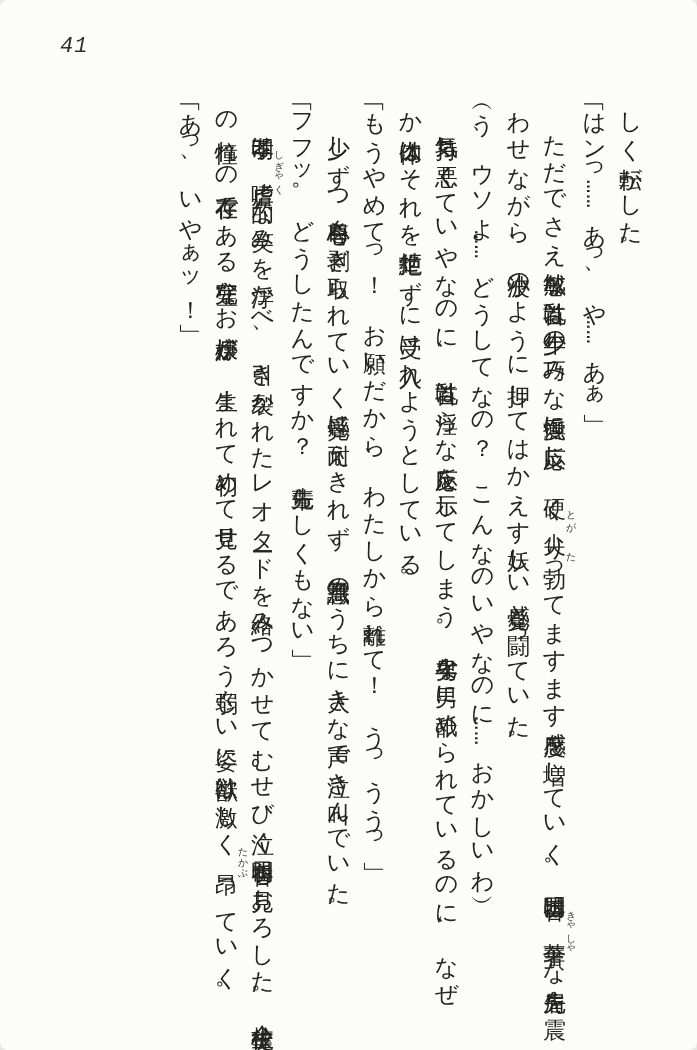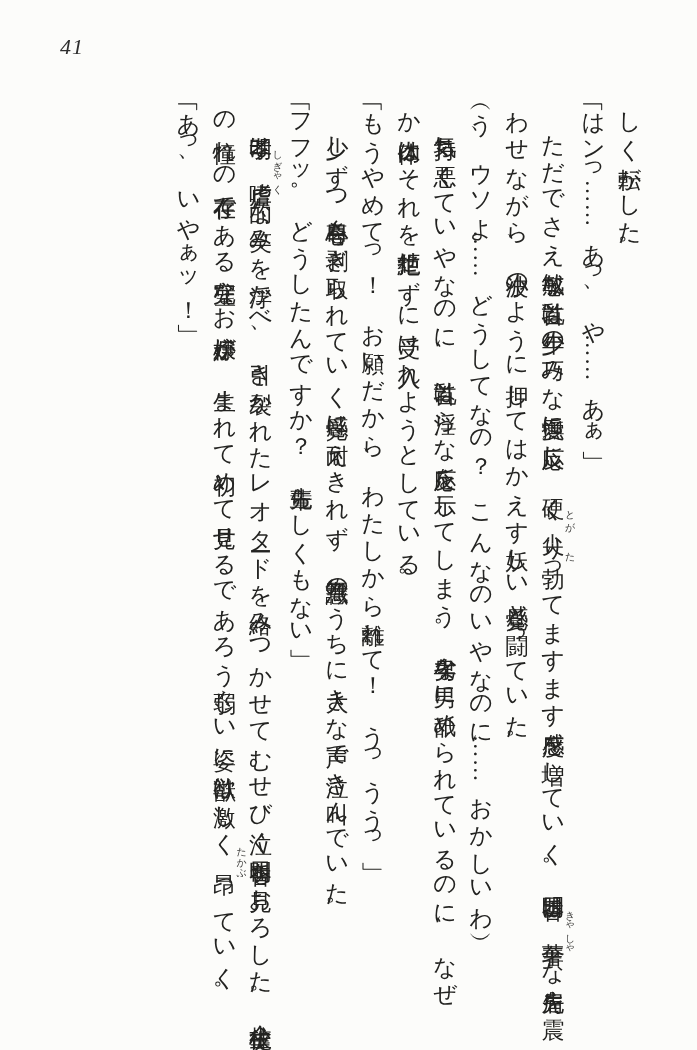--- a/index.html
+++ b/index.html
@@ -7,21 +7,22 @@
     padding: 0;
     background: #e8e8e6;
   }
   .page {
     position: relative;
     width: 697px;
     height: 1050px;
     margin: 0 auto;
     background: #fcfcfa;
     overflow: hidden;
-    font-family: Liberation Serif, serif;
+    font-family: Liberation Mono, monospace;
+    border-radius: 8px;
   }
   .page-number {
     position: absolute;
     top: 34px;
     left: 60px;
     font-style: italic;
     font-size: 22px;
     letter-spacing: 1px;
     color: #2e2e2e;
   }

